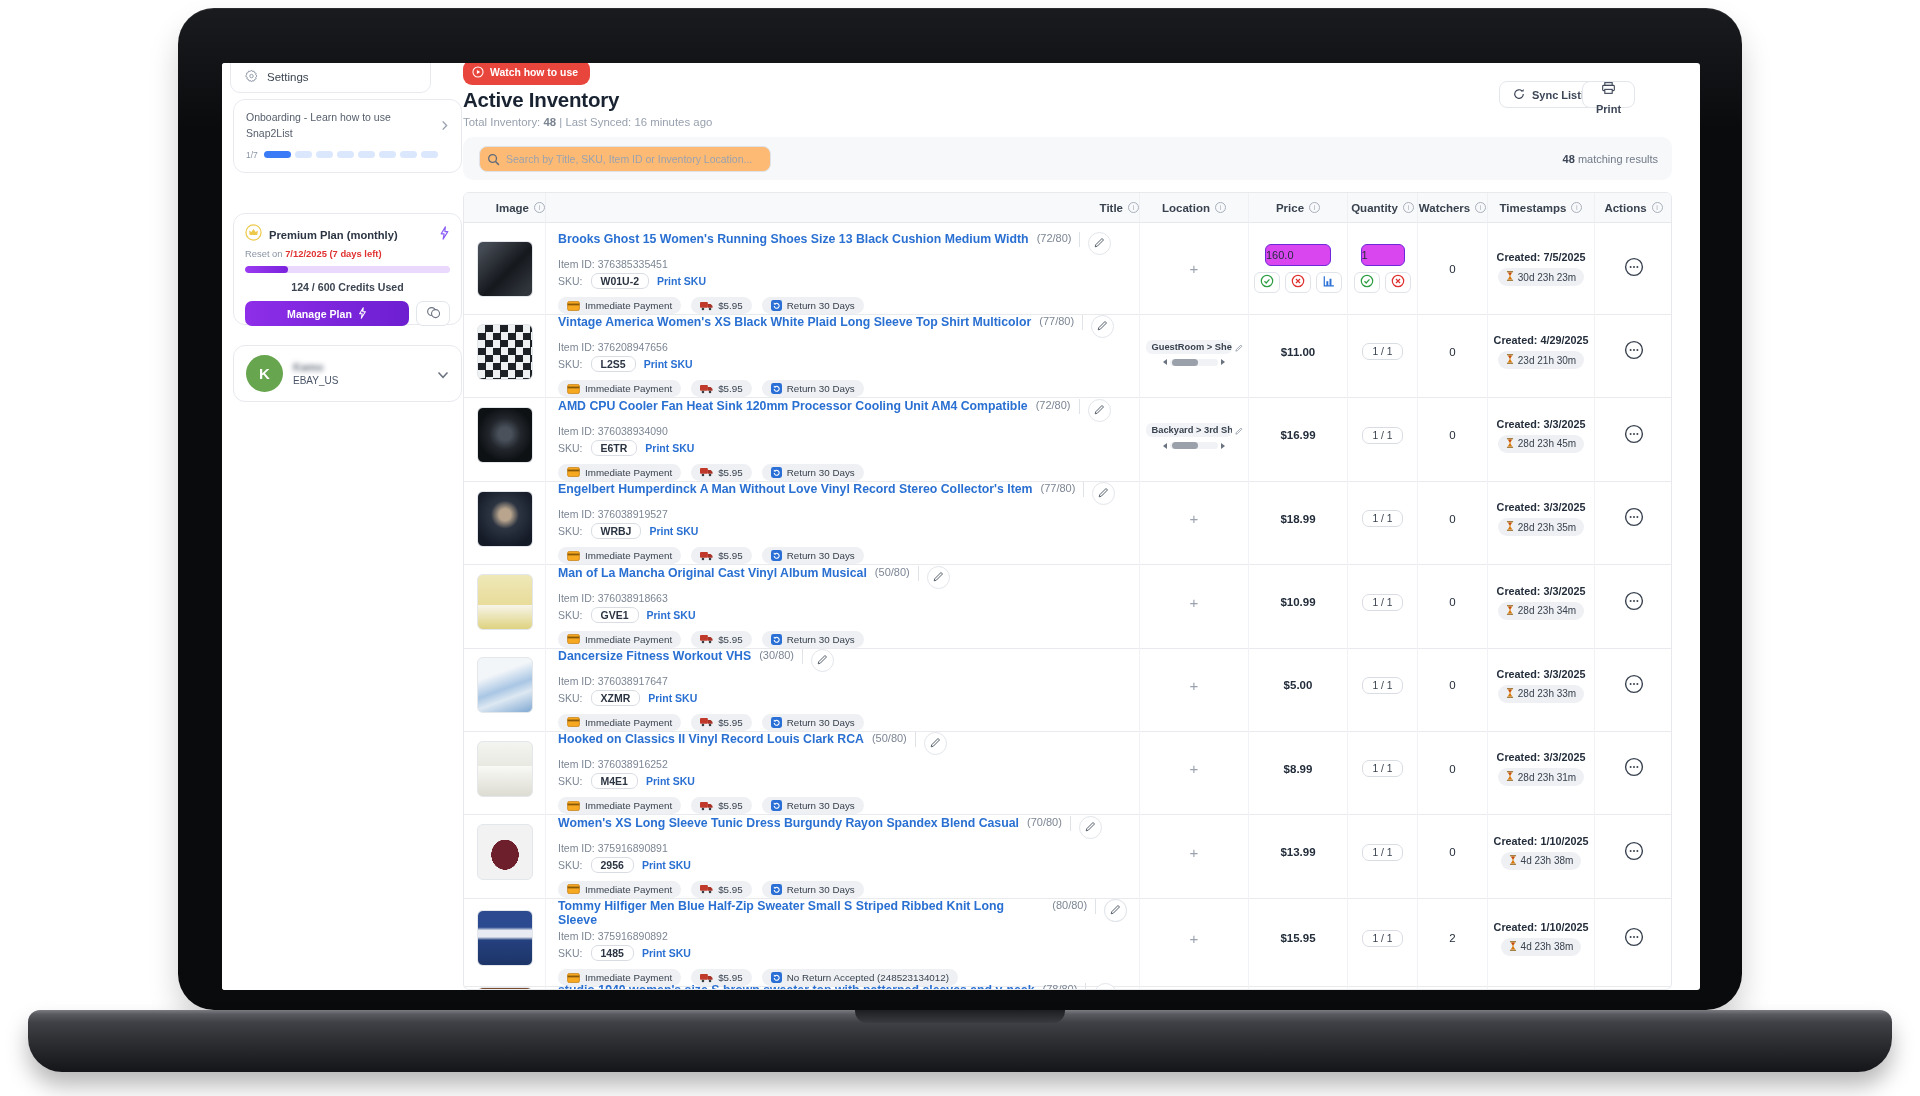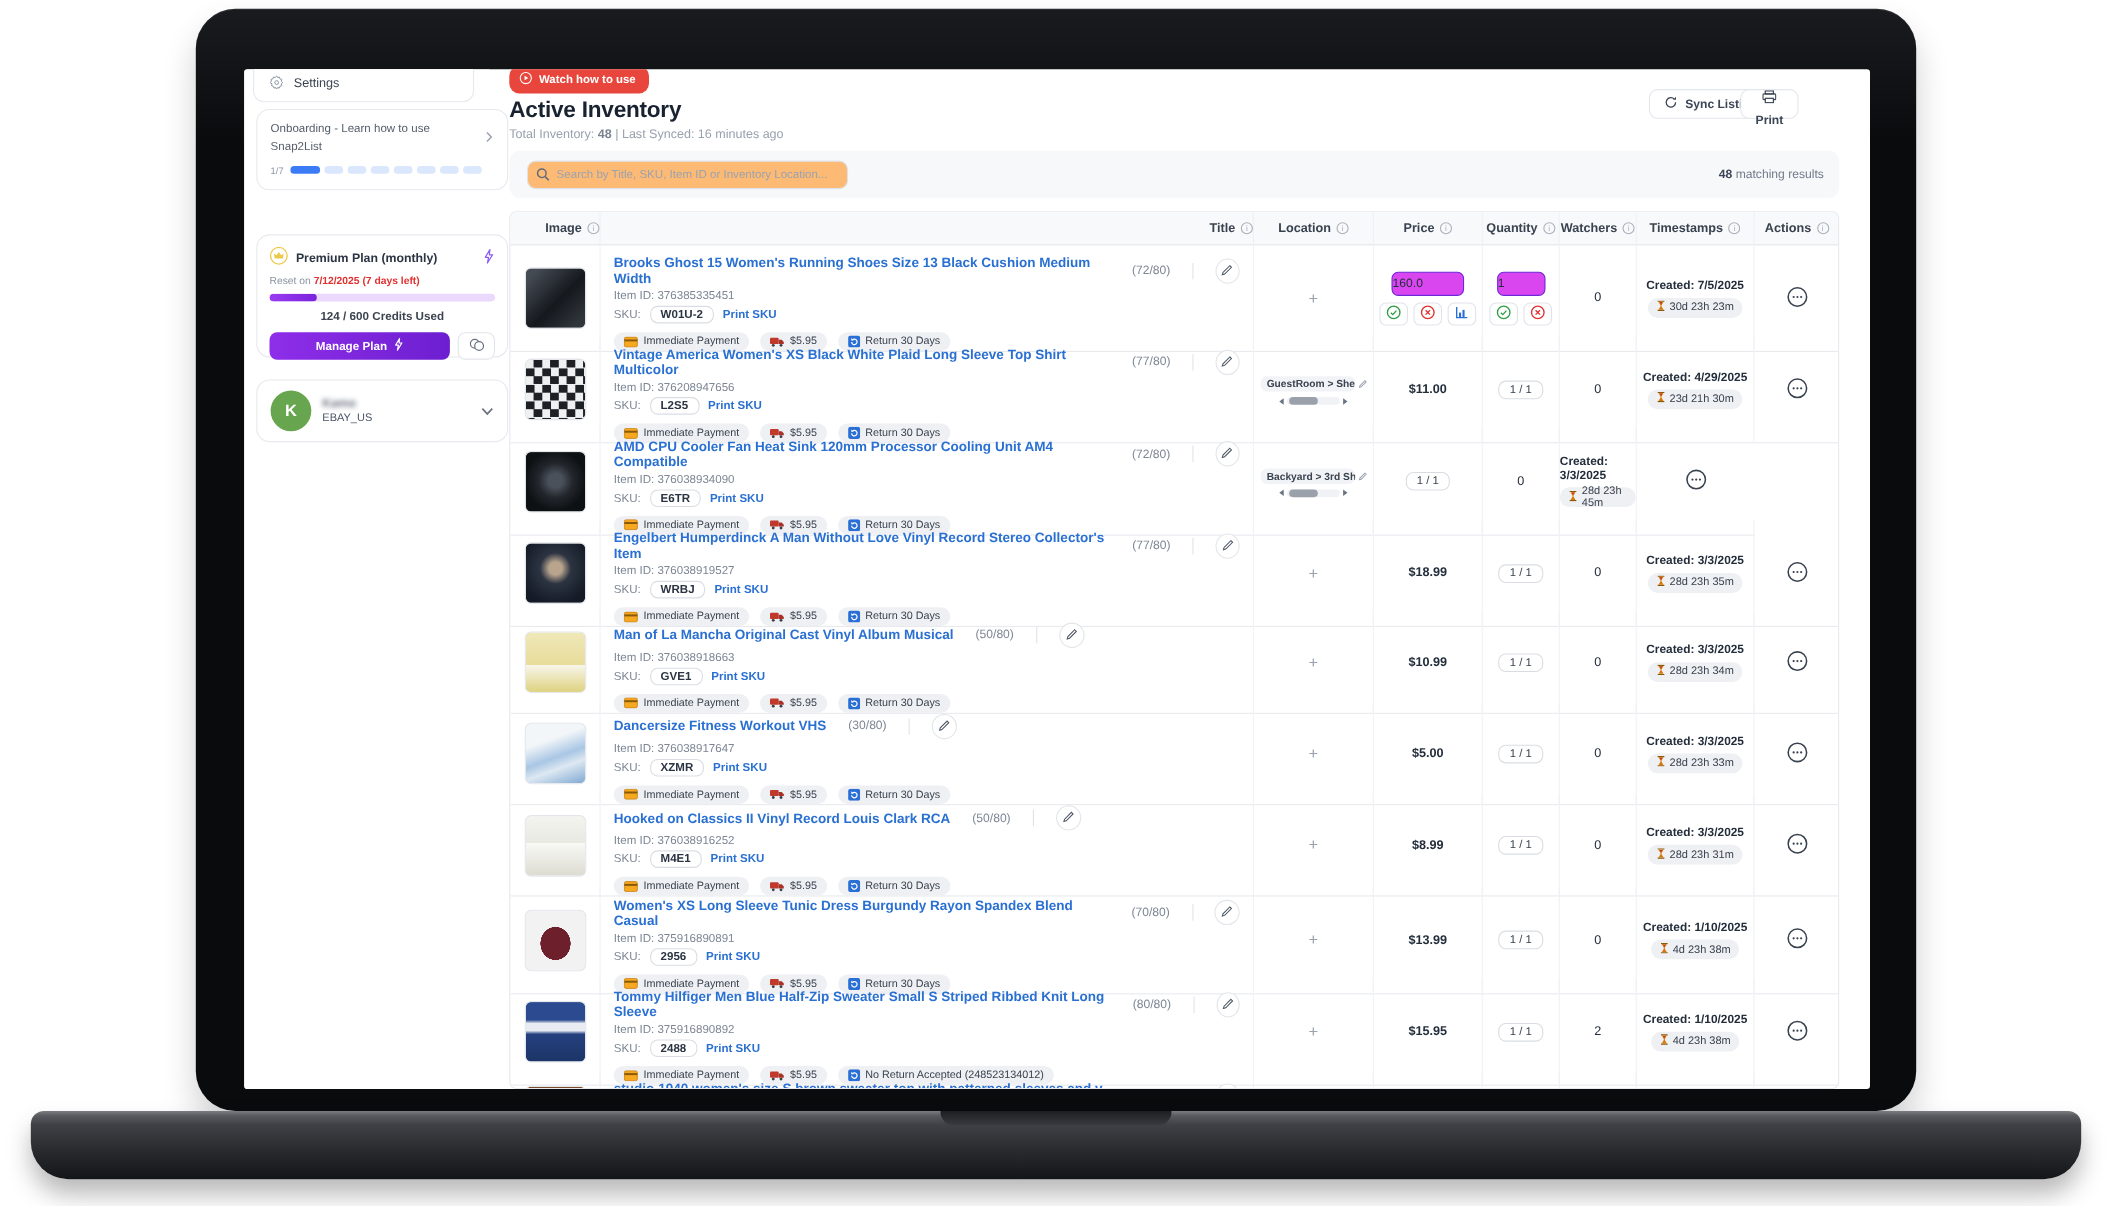--- a/index.html
+++ b/index.html
@@ -93,21 +93,21 @@
   .th:last-child { border-right:none; }
   .info { width:11px; height:11px; border-radius:50%; border:1px solid #a9b0bb; color:#a9b0bb;
     font-size:7.5px; display:flex; align-items:center; justify-content:center; font-weight:normal; }
   .row { height:83.4px; }
   .td { border-right:1px solid #f0f2f5; border-bottom:1px solid #e8eaee; display:flex;
     flex-direction:column; align-items:center; justify-content:center; }
   .td:last-child { border-right:none; }
   .td-img { }
   .thumb { width:56px; height:56px; border-radius:6px; border:1px solid #e3e6ea; }
   .td-title { align-items:flex-start; justify-content:flex-start; padding:9px 12px 0; }
-  .tline1 { display:flex; align-items:center; gap:20px; }
+  .tline1 { display:flex; align-items:flex-start; gap:8px; }
   .row-title { font-size:12.3px; font-weight:bold; color:#2a70d2; cursor:pointer; }
   .chars { font-size:11px; color:#7c8694; }
   .vsep { width:1px; height:15px; background:#dfe3e8; }
   .edit-btn { width:23px; height:23px; border-radius:50%; border:1px solid #e2e5e9; background:#fff;
     display:flex; align-items:center; justify-content:center; cursor:pointer; }
   .line-id { font-size:10.5px; color:#7c8694; margin-top:3px; }
   .line-sku { display:flex; align-items:center; gap:8px; margin-top:3px; }
   .sku-prefix { font-size:10.5px; color:#7c8694; }
   .sku-box { border:1px solid #d9dde3; border-radius:7px; padding:1px 9px; font-size:10.5px;
     font-weight:bold; color:#2b3442; background:#fff; }
@@ -635,20 +635,24 @@
         </div>
         <div class="mini-scroll">
           <span class="tri tri-l"></span>
           <span class="mini-track">
                       <span class="mini-thumb" style="display:block"></span>
                     </span>
           <span class="tri tri-r"></span>
         </div>
       </div>
     </div>
+    <div class="td td-price">
+      <span class="price-static price-val">$16.99</span>
+
+    </div>
     <div class="td td-qty">
       <span class="qty-static qty-pill">1 / 1</span>
 
     </div>
     <div class="td">
                 <span class="watch-val">0</span>
               </div>
     <div class="td time-wrap">
       <span class="created">Created: 3/3/2025</span>
       <span class="age-pill">
@@ -1137,21 +1141,21 @@
         <span class="vsep"></span>
         <button class="edit-btn">
                     <span><svg width="11" height="11" viewBox="0 0 14 14">
                         <path d="M10.2 1.9l1.9 1.9-7.9 7.9-2.7.8.8-2.7z" fill="none" stroke="#4a5562" stroke-width="1.2"></path>
                       </svg></span>
                   </button>
       </div>
       <div class="line-id">Item ID: 375916890892</div>
       <div class="line-sku">
         <span class="sku-prefix">SKU:</span>
-        <span class="sku-box">2488</span>
+        <span class="sku-box">1485</span>
         <span class="print-link">Print SKU</span>
       </div>
       <div class="badges">
                   <span class="badge">
                     <span class="bicon">
                       <svg width="13" height="10" viewBox="0 0 14 11">
                         <rect x="0.5" y="0.5" width="13" height="10" rx="1.8" fill="#f6a821" stroke="#c77d10" stroke-width="0.8"></rect>
                         <rect x="0.5" y="2.8" width="13" height="2" fill="#8a5a09"></rect>
                       </svg>
                     </span>

